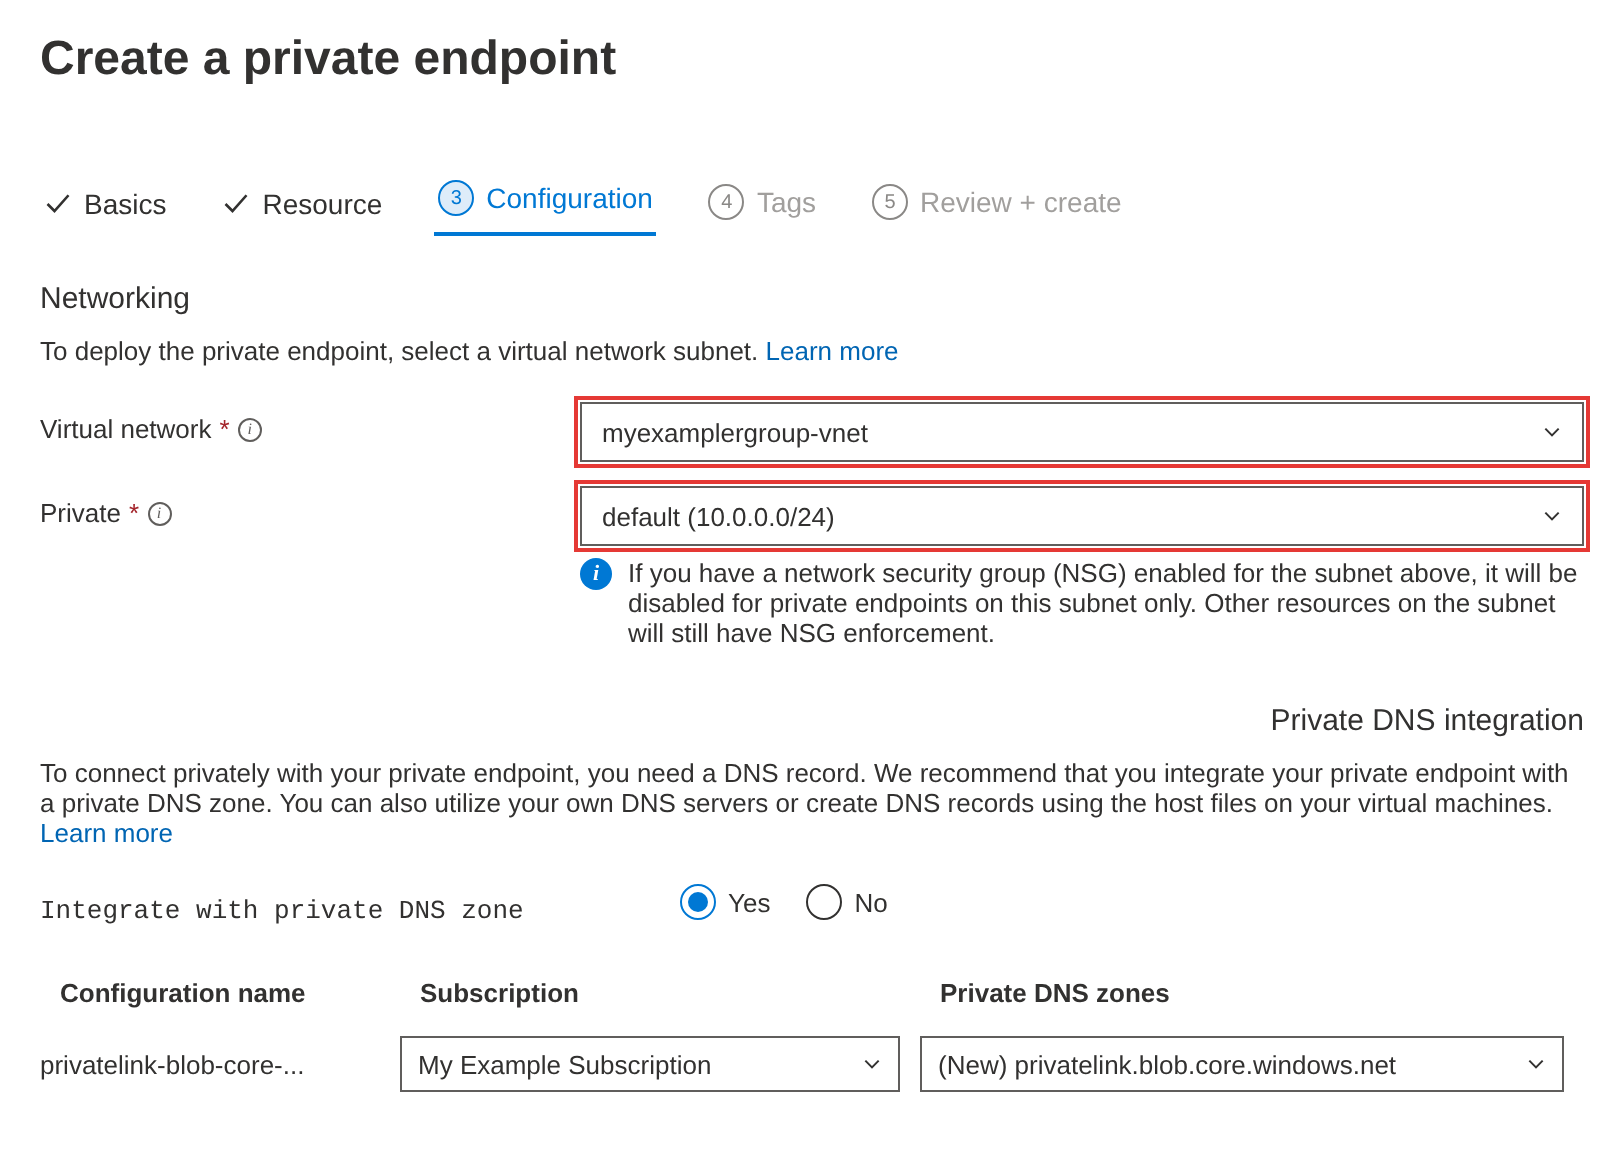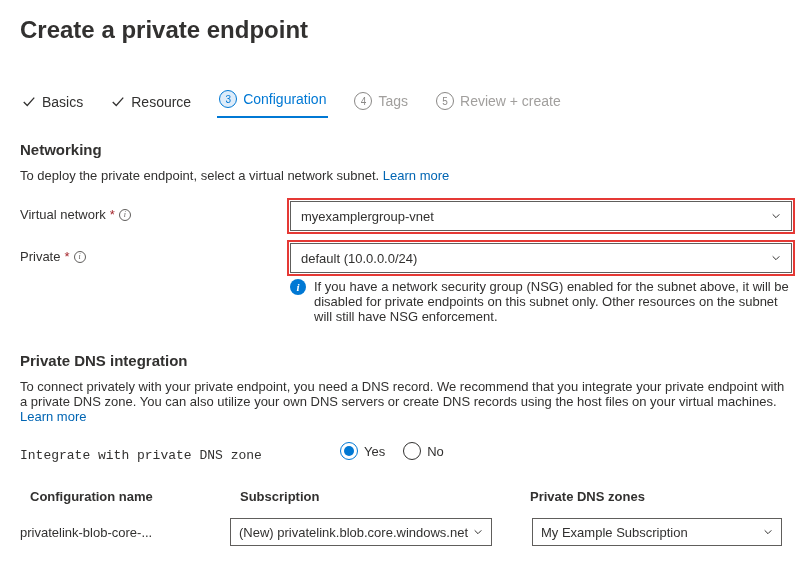--- a/index.html
+++ b/index.html
@@ -57,21 +57,21 @@
   .wtab.current .num {
     border-color: #0078d4;
     color: #0078d4;
     background: #deecf9;
   }
   .wtab.pending {
     color: #a19f9d;
   }
   h2 {
     font-size: 15px;
-    font-weight: 700;
+    font-weight: 400;
     margin: 0 0 10px 0;
   }
   p.desc {
     margin: 0 0 18px 0;
     font-size: 13px;
     color: #323130;
   }
   a { color: #0065b3; text-decoration: none; }
   .fieldrow {
     display: flex;
@@ -167,21 +167,20 @@
   .radio.selected .dot {
     width: 10px; height: 10px;
     border-radius: 50%;
     background: #0078d4;
   }
   .table {
     margin-top: 18px;
   }
   .thead, .trow {
     display: flex;
-    gap: 30px;
   }
   .thead .th {
     font-weight: 600;
     padding: 8px 10px;
     font-size: 13px;
   }
   .trow .td {
     padding: 6px 10px 6px 0;
     font-size: 13px;
     display: flex;
@@ -195,21 +194,21 @@
     height: 28px;
     border: 1px solid #605e5c;
     display: flex;
     align-items: center;
     justify-content: space-between;
     padding: 0 8px;
     font-size: 13px;
     cursor: pointer;
     background: #fff;
   }
-  .section-gap { margin-top: 28px; }
+  .section-gap { margin-top: 28px; text-align: right; }
 </style>
 </head>
 <body>
 
 <h1>Create a private endpoint</h1>
 
 <div class="wizard">
   <div class="wtab done">
     <span class="check">
       <svg viewBox="0 0 16 16" width="14" height="14">
@@ -313,34 +312,34 @@
 </div>
 
 <div class="table">
   <div class="thead">
     <div class="th col-name">Configuration name</div>
     <div class="th col-sub">Subscription</div>
     <div class="th col-zone">Private DNS zones</div>
   </div>
   <div class="trow">
     <div class="td col-name">privatelink-blob-core-...</div>
+    <div class="td col-sub">
+      <div class="small-select">
+        <span>My Example Subscription</span>
+        <span>
+          <svg class="chev" viewBox="0 0 12 12">
+              <path d="M2 4 L6 8 L10 4" stroke="#323130" stroke-width="1.2" fill="none"></path>
+            </svg>
+        </span>
+      </div>
+    </div>
     <div class="td col-zone">
       <div class="small-select">
         <span>(New) privatelink.blob.core.windows.net</span>
         <span>
           <svg class="chev" viewBox="0 0 12 12">
               <path d="M2 4 L6 8 L10 4" stroke="#323130" stroke-width="1.2" fill="none"></path>
             </svg>
         </span>
       </div>
     </div>
-    <div class="td col-sub">
-      <div class="small-select">
-        <span>My Example Subscription</span>
-        <span>
-          <svg class="chev" viewBox="0 0 12 12">
-              <path d="M2 4 L6 8 L10 4" stroke="#323130" stroke-width="1.2" fill="none"></path>
-            </svg>
-        </span>
-      </div>
-    </div>
   </div>
 </div>
 
 </body></html>

